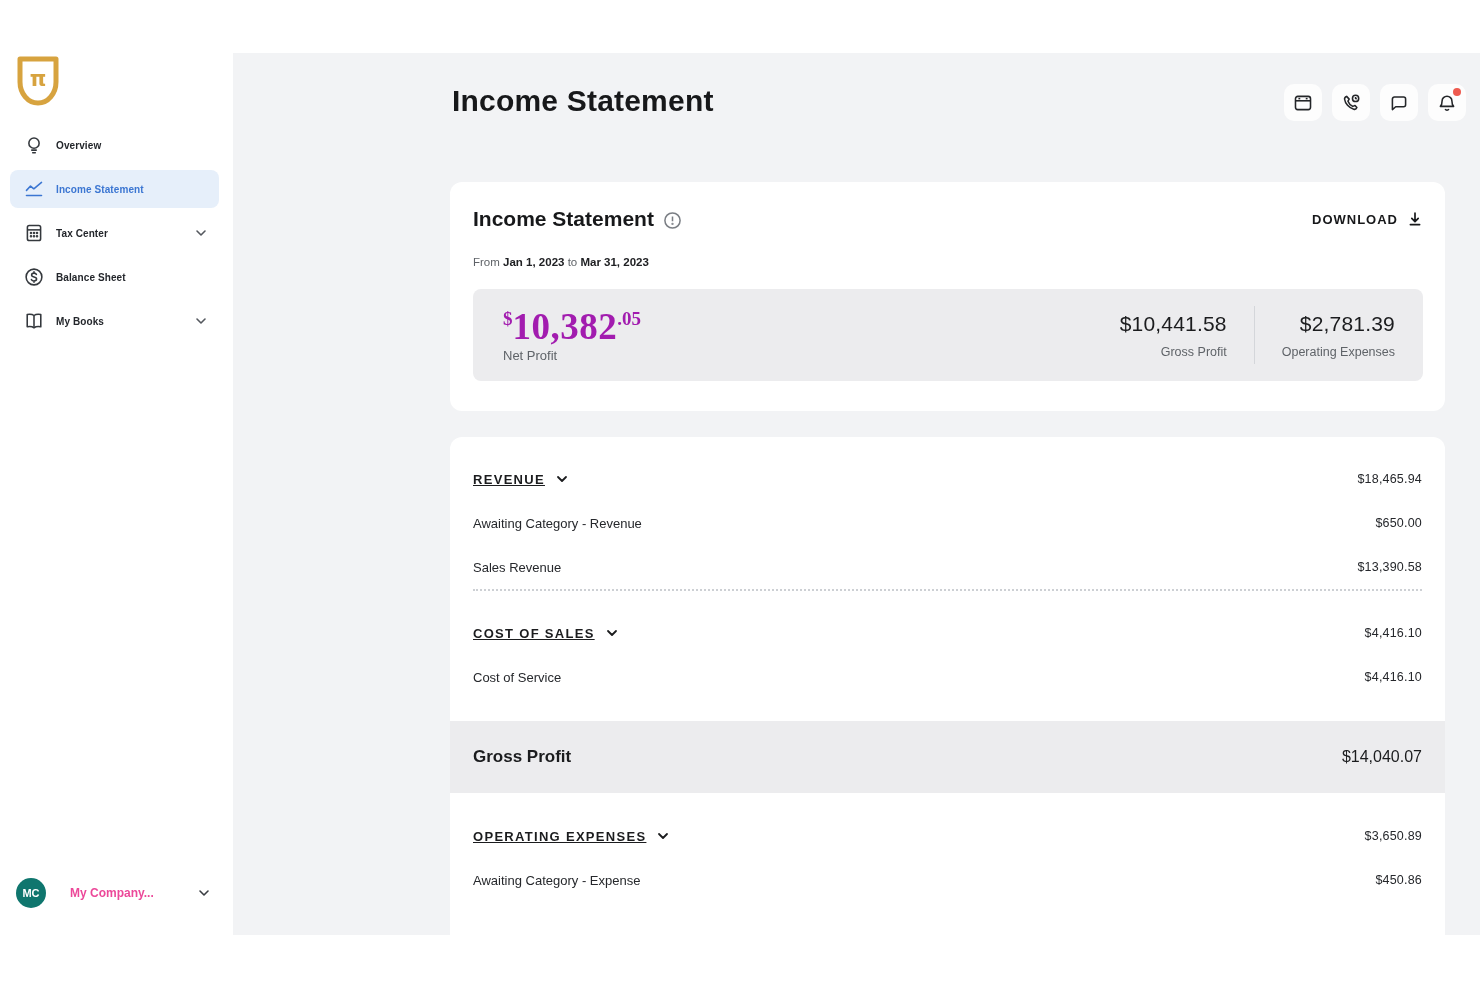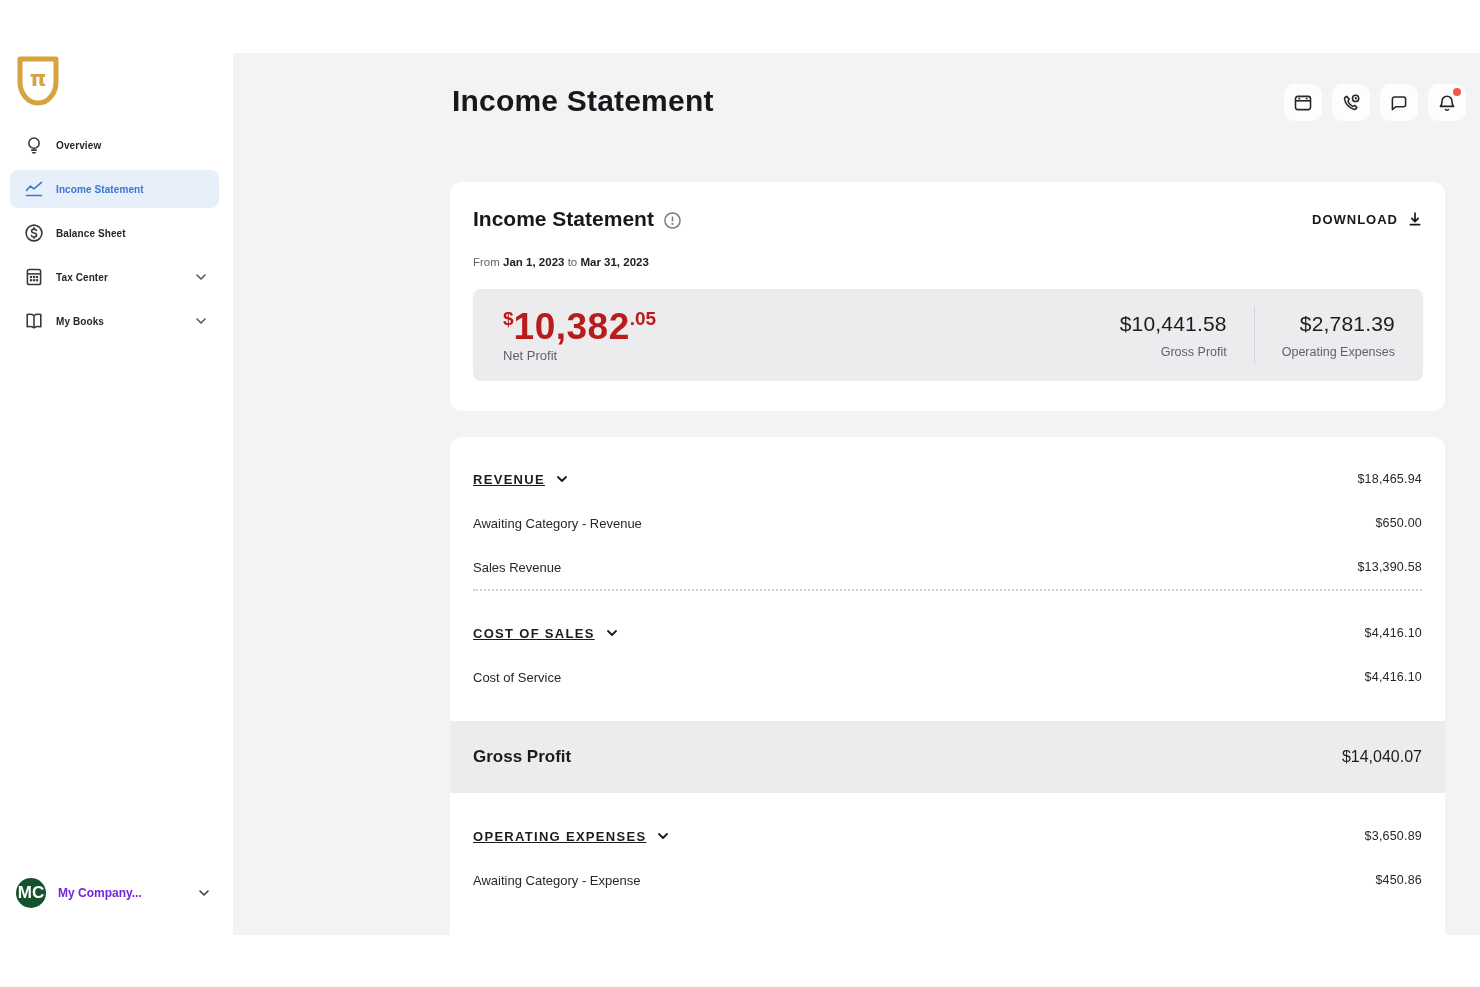--- a/index.html
+++ b/index.html
@@ -30,25 +30,25 @@
   .nav-item.active { background: #e6effa; color: #3b76d2; }
   .nav-item.active .nav-icon svg * { stroke: #3b76d2; }
   .nav-item .spacer { flex: 1; }
   .nav-chevron { width: 16px; height: 16px; }
 
   .company {
     position: absolute; left: 16px; bottom: 79px; display: flex;
     align-items: center; cursor: pointer; width: 196px;
   }
   .avatar {
-    width: 30px; height: 30px; border-radius: 50%; background: #14532d;
-    color: #fff; font-size: 17px; font-weight: 700;
+    width: 30px; height: 30px; border-radius: 50%; background: #0f766e;
+    color: #fff; font-size: 11px; font-weight: 700;
     display: flex; align-items: center; justify-content: center; flex: none;
   }
-  .company-name { font-size: 12px; font-weight: 700; margin-left: 12px; color: #6d28d9; }
+  .company-name { font-size: 12px; font-weight: 700; margin-left: 24px; color: #ec4899; }
   .company .spacer { flex: 1; }
 
   
   .main {
     position: absolute; left: 233px; top: 53px; width: 1247px; height: 882px;
     background: #f2f3f5;
   }
   .page-title {
     position: absolute; left: 219px; top: 31px;
     font-size: 30px; font-weight: 700; color: #17181a; letter-spacing: .2px;
@@ -82,21 +82,21 @@
     font-family: inherit; font-size: 13px; font-weight: 700; letter-spacing: 1px;
     color: #17181a; cursor: pointer; padding: 4px 0;
   }
   .date-line { margin-top: 25px; font-size: 11.5px; color: #5f6368; }
   .date-line b { color: #202124; font-weight: 700; }
 
   .summary {
     margin-top: 21px; height: 92px; background: #ececee; border-radius: 8px;
     display: flex; align-items: center; padding: 0 28px 0 30px;
   }
-  .net-profit-value { color: #b91c1c; line-height: 1; }
+  .net-profit-value { color: #a21caf; line-height: 1; font-family: Liberation Serif, serif; }
   .np-currency { font-size: 19px; font-weight: 700; vertical-align: 14px; }
   .np-amount { font-size: 37px; font-weight: 700; letter-spacing: .5px; }
   .np-cents { font-size: 19px; font-weight: 700; vertical-align: 14px; }
   .np-label { font-size: 13px; color: #5f6368; margin-top: 3px; }
   .summary .spacer { flex: 1; }
   .summary-col { text-align: right; }
   .summary-value { font-size: 21px; color: #1b1c1e; letter-spacing: .2px; }
   .summary-label { font-size: 12.5px; color: #5f6368; margin-top: 9px; }
   .v-divider { width: 1px; height: 58px; background: #d4d6da; margin: 0 27px; }
   .summary-col.first { margin-right: 0; }
@@ -316,30 +316,20 @@
           <path d="M3.8 13.5 L8.2 8.8 L11.8 11.8 L20.2 4.8" stroke-linecap="round" stroke-linejoin="round"></path>
           <path d="M3.8 19 H20.2" stroke-linecap="round"></path>
         </svg>
       </span>
       <span>Income Statement</span>
     </div>
 
     <div class="nav-item">
       <span class="nav-icon">
         <svg width="22" height="22" viewBox="0 0 24 24" fill="none" stroke-width="1.7">
-          <circle cx="12" cy="12" r="8.6"></circle>
-          <path d="M14.6 9.2 c-.5-1-1.4-1.4-2.6-1.4 c-1.5 0-2.6.8-2.6 2.1 c0 1.2 1 1.8 2.6 2.1 c1.6.3 2.8.9 2.8 2.2 c0 1.3-1.2 2.1-2.8 2.1 c-1.3 0-2.3-.5-2.8-1.5 M12 6.4 v1.4 M12 16.3 v1.4" stroke-linecap="round"></path>
-        </svg>
-      </span>
-      <span>Balance Sheet</span>
-    </div>
-
-    <div class="nav-item">
-      <span class="nav-icon">
-        <svg width="22" height="22" viewBox="0 0 24 24" fill="none" stroke-width="1.7">
           <rect x="4.8" y="3.8" width="14.4" height="16.4" rx="2"></rect>
           <line x1="4.8" y1="8.6" x2="19.2" y2="8.6"></line>
           <circle cx="8.7" cy="12" r="0.55" fill="#34383d"></circle>
           <circle cx="12" cy="12" r="0.55" fill="#34383d"></circle>
           <circle cx="15.3" cy="12" r="0.55" fill="#34383d"></circle>
           <circle cx="8.7" cy="15.6" r="0.55" fill="#34383d"></circle>
           <circle cx="12" cy="15.6" r="0.55" fill="#34383d"></circle>
           <circle cx="15.3" cy="15.6" r="0.55" fill="#34383d"></circle>
         </svg>
       </span>
@@ -348,20 +338,30 @@
       <span class="nav-chevron">
         <svg width="16" height="16" viewBox="0 0 16 16" fill="none" stroke="#54585e" stroke-width="1.6" stroke-linecap="round" stroke-linejoin="round">
             <path d="M4 6 l4 4 4-4"></path>
           </svg>
       </span>
     </div>
 
     <div class="nav-item">
       <span class="nav-icon">
         <svg width="22" height="22" viewBox="0 0 24 24" fill="none" stroke-width="1.7">
+          <circle cx="12" cy="12" r="8.6"></circle>
+          <path d="M14.6 9.2 c-.5-1-1.4-1.4-2.6-1.4 c-1.5 0-2.6.8-2.6 2.1 c0 1.2 1 1.8 2.6 2.1 c1.6.3 2.8.9 2.8 2.2 c0 1.3-1.2 2.1-2.8 2.1 c-1.3 0-2.3-.5-2.8-1.5 M12 6.4 v1.4 M12 16.3 v1.4" stroke-linecap="round"></path>
+        </svg>
+      </span>
+      <span>Balance Sheet</span>
+    </div>
+
+    <div class="nav-item">
+      <span class="nav-icon">
+        <svg width="22" height="22" viewBox="0 0 24 24" fill="none" stroke-width="1.7">
           <path d="M12 6 C10.2 4.6 7.6 4.4 4.6 4.9 V18.3 C7.6 17.8 10.2 18 12 19.4 C13.8 18 16.4 17.8 19.4 18.3 V4.9 C16.4 4.4 13.8 4.6 12 6 Z" stroke-linejoin="round"></path>
           <line x1="12" y1="6.2" x2="12" y2="19.2"></line>
         </svg>
       </span>
       <span>My Books</span>
       <span class="spacer"></span>
       <span class="nav-chevron">
         <svg width="16" height="16" viewBox="0 0 16 16" fill="none" stroke="#54585e" stroke-width="1.6" stroke-linecap="round" stroke-linejoin="round">
             <path d="M4 6 l4 4 4-4"></path>
           </svg>

